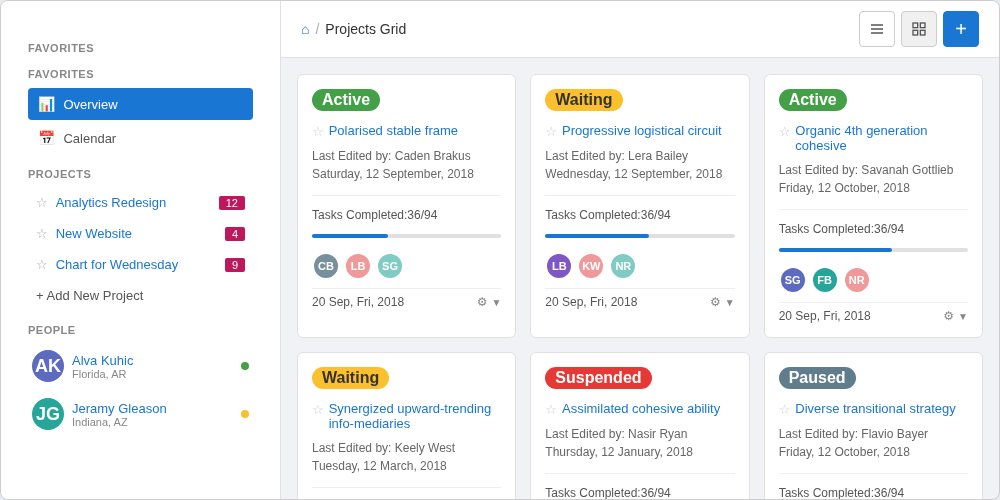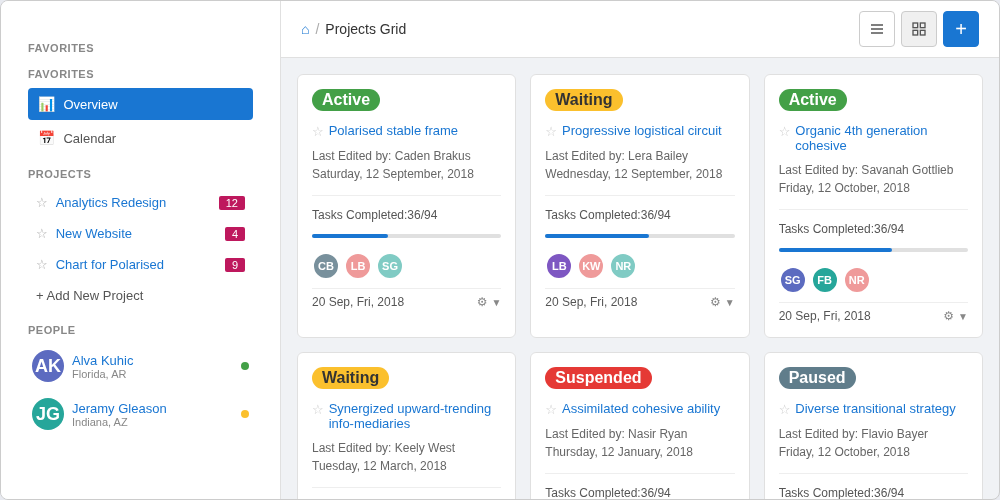--- a/index.html
+++ b/index.html
@@ -88,21 +88,21 @@
       <span>Analytics Redesign</span>
       <span class="badge">12</span>
     </div>
     <div class="project-item">
       <span class="star-icon">☆</span>
       <span>New Website</span>
       <span class="badge">4</span>
     </div>
     <div class="project-item">
       <span class="star-icon">☆</span>
-      <span>Chart for Polarised</span>
+      <span>Chart for Wednesday</span>
       <span class="badge">9</span>
     </div>
     <div class="add-project">
       <span>+ Add New Project</span>
     </div>
 
     <div class="sidebar-section-label">People</div>
     <div class="person-item">
       <div class="person-avatar" style="background:#5c6bc0">AK</div>
       <div class="person-info">

